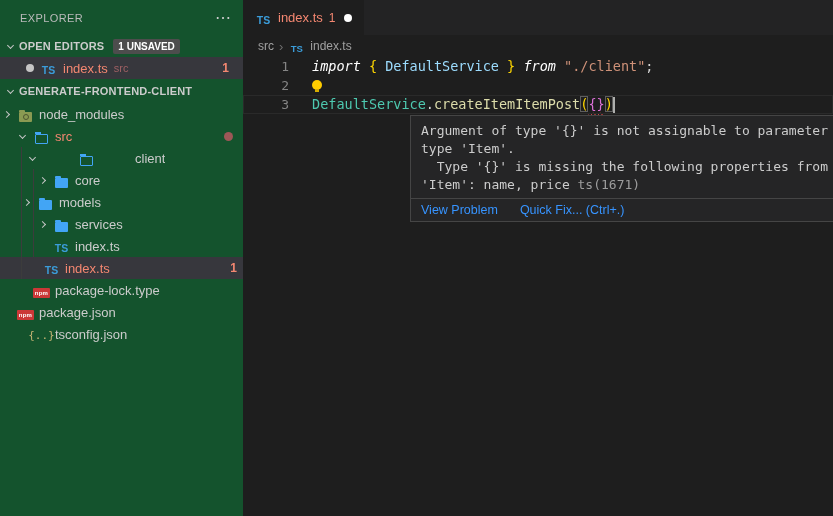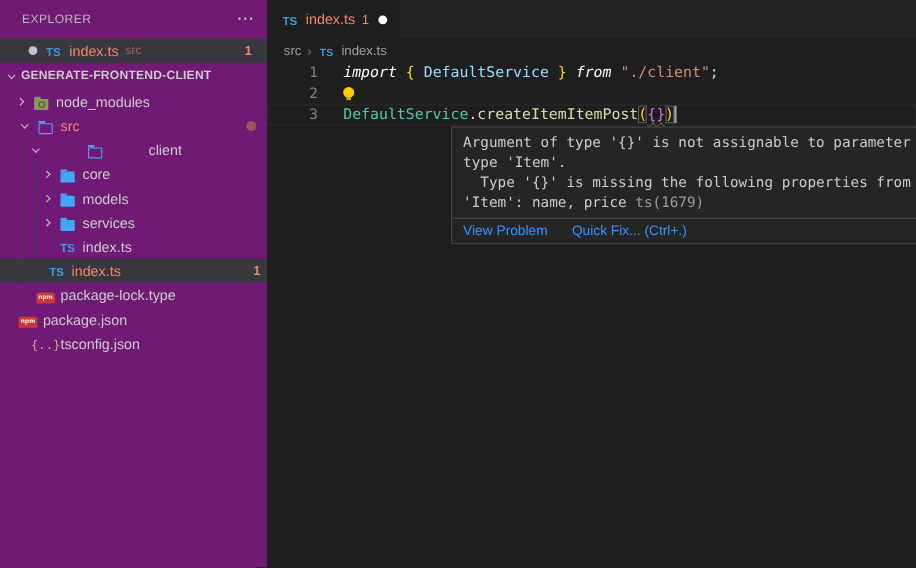--- a/index.html
+++ b/index.html
@@ -1,21 +1,21 @@
 <!DOCTYPE html>
 <html><head>
 <meta charset="utf-8">
 <style>
   * { margin:0; padding:0; box-sizing:border-box; }
   html,body { width:833px; height:516px; overflow:hidden; background:#1e1e1e;
     font-family:"Liberation Sans", sans-serif; color:#cccccc; }
   .stage { position:relative; width:833px; height:516px; }
 
   
-  .sidebar { position:absolute; left:0; top:0; width:243px; height:516px; background:#701a75; }
+  .sidebar { position:absolute; left:0; top:0; width:243px; height:516px; background:#14532d; }
   .sidebar-header { height:35px; display:flex; align-items:center; padding:0 12px 0 20px; }
   .sidebar-title { font-size:11px; color:#bbbbbb; letter-spacing:.4px; flex:1; }
   .more-icon { color:#cccccc; font-size:16px; cursor:pointer; line-height:1; }
 
   .section-row { height:22px; display:flex; align-items:center; padding:0 8px 0 4px; gap:3px; }
   .section-label { font-size:11px; font-weight:bold; color:#cccccc; letter-spacing:.2px; white-space:nowrap; }
   .unsaved-badge { margin-left:6px; background:#4d4d4d; color:#ffffff; font-size:10px; font-weight:bold;
     padding:2px 5px; border-radius:2px; }
 
   .chev { width:5px; height:5px; border-right:1.4px solid #c5c5c5; border-bottom:1.4px solid #c5c5c5;
@@ -97,20 +97,27 @@
 <body>
 
 <div class="stage">
 
   <div class="sidebar">
     <div class="sidebar-header">
       <span class="sidebar-title">EXPLORER</span>
       <span class="more-icon">⋯</span>
     </div>
 
+    <div class="section-row">
+      <span class="chev-slot">
+          <span class="chev down"></span>
+        </span>
+      <span class="section-label">OPEN EDITORS</span>
+      <span class="unsaved-badge">1 UNSAVED</span>
+    </div>
 
     <div class="oe-item">
       <span class="mod-dot"></span>
       <span class="icon16">
           <span class="ts-letters">TS</span>
         </span>
       <span class="oe-name err-text">index.ts</span>
       <span class="oe-desc">src</span>
       <span class="row-badge">1</span>
     </div>
@@ -118,21 +125,21 @@
     <div class="section-row" style="height:24px">
       <span class="chev-slot">
           <span class="chev down"></span>
         </span>
       <span class="section-label">GENERATE-FRONTEND-CLIENT</span>
     </div>
 
     <div class="tree">
       <div class="guide" style="left:21px; top:44px; height:132px;"></div>
       <div class="guide" style="left:33px; top:66px; height:88px;"></div>
-    <div class="tree-row" style="padding-left: 12px;">
+    <div class="tree-row" style="padding-left: 0;">
           <span class="chev-slot">
             <span class="chev right"></span>
           </span>
           <span class="icon16">
             <span class="node-folder"></span>
           </span>
           <span class="label">node_modules</span>
         </div>
         <div class="tree-row" style="padding-left: 16px;">
           <span class="chev-slot">
@@ -155,21 +162,21 @@
         </div>
         <div class="tree-row" style="padding-left: 36px;">
           <span class="chev-slot">
             <span class="chev right"></span>
           </span>
           <span class="icon16">
             <span class="folder-solid"></span>
           </span>
           <span class="label">core</span>
         </div>
-        <div class="tree-row" style="padding-left: 36px;">
+        <div class="tree-row" style="padding-left: 20px;">
           <span class="chev-slot">
             <span class="chev right"></span>
           </span>
           <span class="icon16">
             <span class="folder-solid"></span>
           </span>
           <span class="label">models</span>
         </div>
         <div class="tree-row" style="padding-left: 36px;">
           <span class="chev-slot">
@@ -254,21 +261,21 @@
           <span class="code-text"><span class="tok-cls">DefaultService</span><span class="tok-pln">.</span><span class="tok-fn">createItemItemPost</span><span class="tok-paren">(</span><span class="tok-errbrace">{}</span><span class="tok-paren">)</span><span class="cursor-bar"></span></span>
         </div>
       </div>
   </div>
 
   <div class="hover">
     <div class="hover-body">
       <div class="hover-line">Argument of type '{}' is not assignable to parameter of</div>
       <div class="hover-line">type 'Item'.</div>
       <div class="hover-line">  Type '{}' is missing the following properties from type</div>
-      <div class="hover-line"><span>'Item': name, price </span><span class="hover-src">ts(1679)</span></div>
+      <div class="hover-line"><span>'Item': name, price </span><span class="hover-src">ts(1671)</span></div>
     </div>
     <div class="hover-actions">
       <span class="hover-link">View Problem</span>
       <span class="hover-link">Quick Fix... (Ctrl+.)</span>
     </div>
   </div>
 
 </div>
 
 </body></html>

